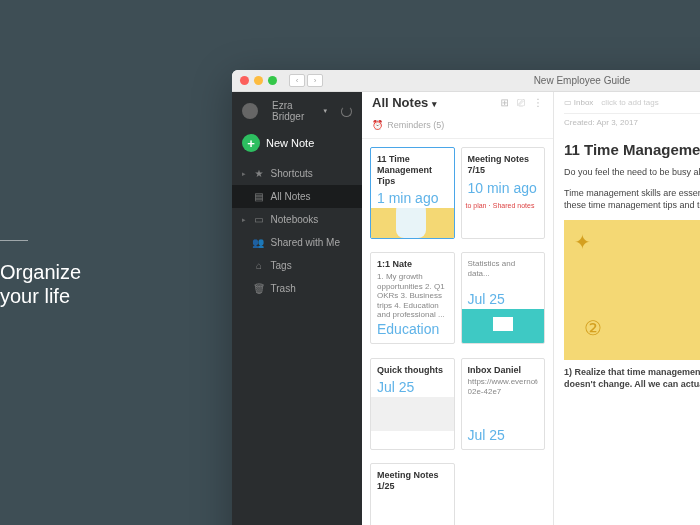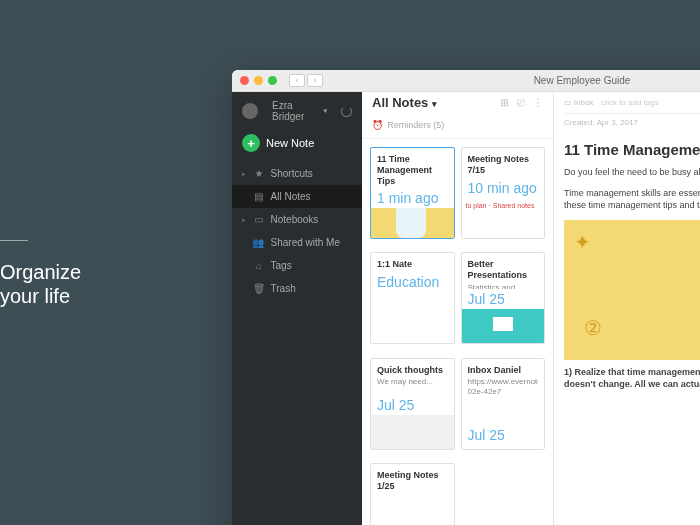--- a/index.html
+++ b/index.html
@@ -139,33 +139,32 @@
           </div>
           <div class="card">
             <div class="card-title">Meeting Notes 7/15</div>
             <div class="card-date">10 min ago</div>
             <div class="card-img wb">
               <div style="padding:4px;font-size:7px;color:#d44">to plan · Shared notes</div>
             </div>
           </div>
           <div class="card">
             <div class="card-title">1:1 Nate</div>
+            <div class="card-body">1. My growth opportunities 2. Q1 OKRs 3. Business trips 4. Education and professional ...</div>
             <div class="card-date">Education</div>
           </div>
           <div class="card">
-            <div class="card-title">Better Presentations</div>
             <div class="card-body">Statistics and data...</div>
             <div class="card-date">Jul 25</div>
             <div class="card-img pres">
               <div style="position:absolute;top:8px;left:50%;transform:translateX(-50%);width:20px;height:14px;background:#fff"></div>
             </div>
           </div>
           <div class="card">
             <div class="card-title">Quick thoughts</div>
-            <div class="card-body">We may need...</div>
             <div class="card-date">Jul 25</div>
             <div class="card-img doc"></div>
           </div>
           <div class="card">
             <div class="card-title">Inbox Daniel</div>
             <div class="card-body">https://www.evernote.com/shard/s17/sh/011fce33-02e-42e7</div>
             <div class="card-date">Jul 25</div>
           </div>
           <div class="card">
             <div class="card-title">Meeting Notes 1/25</div>

